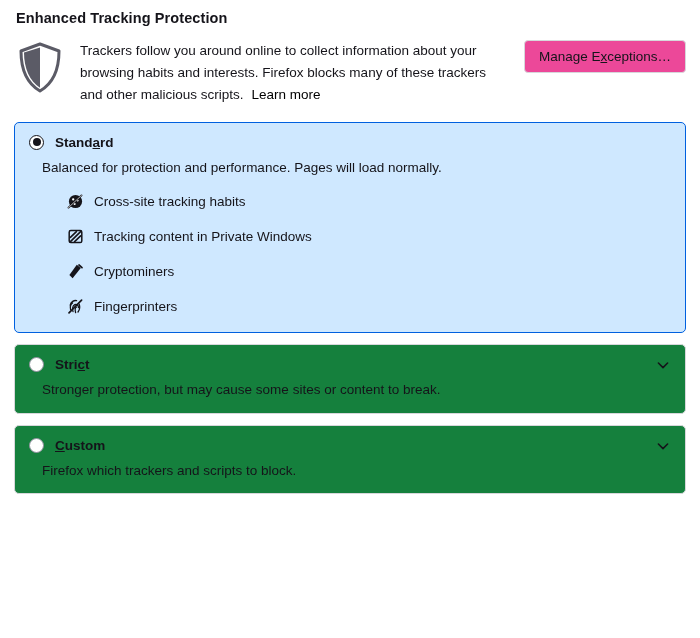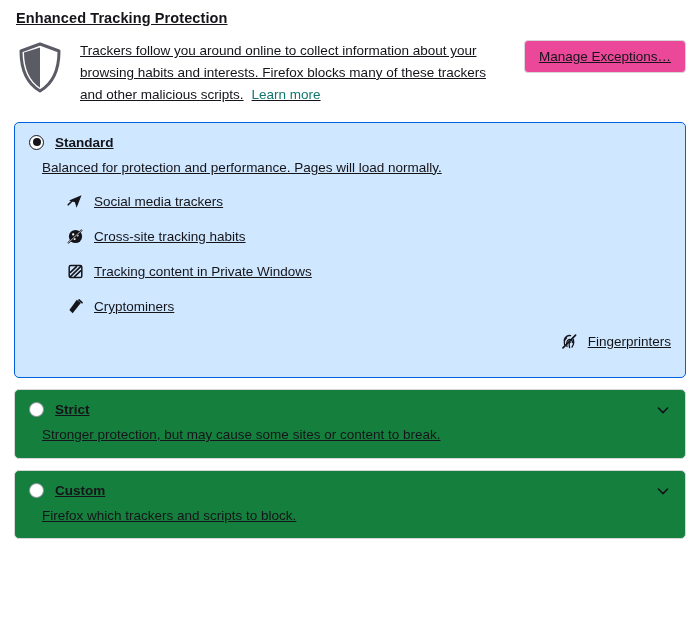--- a/index.html
+++ b/index.html
@@ -14,21 +14,20 @@
     font-size: 14px;
     color: #15141a;
     overflow: hidden;
   }
   .page {
     position: relative;
     width: 700px;
     height: 578px;
     box-sizing: border-box;
     padding: 10px 14px 0 14px;
-    text-decoration: underline;
   }
   .section-title {
     font-size: 14.5px;
     font-weight: bold;
     color: #15141a;
     margin: 0 0 12px 2px;
     letter-spacing: 0.1px;
   }
   .intro-row {
     display: flex;
@@ -45,21 +44,21 @@
   }
   .intro-text {
     flex: 1 1 auto;
     max-width: 420px;
     line-height: 1.62;
     font-size: 13.5px;
     color: #15141a;
     padding-top: 2px;
   }
   .intro-text .learn-more {
-    color: #0f766e;
+    color: #000000;
     text-decoration: none;
     margin-left: 8px;
     cursor: pointer;
   }
   .manage-btn {
     flex: 0 0 auto;
     margin-left: auto;
     margin-top: 2px;
     background: #ec4899;
     border: 1px solid #d7d7db;
@@ -148,22 +147,21 @@
   }
   .tracker-item {
     display: flex;
     align-items: center;
     gap: 10px;
     margin-bottom: 18px;
     font-size: 13.5px;
     color: #15141a;
   }
   .tracker-item:last-child {
-    margin-bottom: 14px;
-    justify-content: flex-end;
+    margin-bottom: 4px;
   }
   .tracker-icon {
     flex: 0 0 auto;
     width: 17px;
     height: 17px;
     display: flex;
     align-items: center;
     justify-content: center;
   }
 </style>
@@ -193,29 +191,20 @@
 
   <div class="option selected">
     <div class="opt-head">
       <span class="radio checked"></span>
       <span class="opt-label"><span>Stand</span><span class="akey">a</span><span>rd</span></span>
     </div>
     <div class="opt-desc">Balanced for protection and performance. Pages will load normally.</div>
 
     <div class="tracker-list">
 
-      <div class="tracker-item">
-        <span class="tracker-icon">
-          <svg width="17" height="17" viewBox="0 0 17 17" xmlns="http://www.w3.org/2000/svg">
-            <path d="M2 7.5 L14.5 2.2 L9.6 14.8 L7.9 9.3 Z" fill="#15141a"></path>
-            <path d="M1.2 11.8 L6.4 6.7" stroke="#15141a" stroke-width="1.6" stroke-linecap="round"></path>
-          </svg>
-        </span>
-        <span>Social media trackers</span>
-      </div>
 
       <div class="tracker-item">
         <span class="tracker-icon">
           <svg width="17" height="17" viewBox="0 0 17 17" xmlns="http://www.w3.org/2000/svg">
             <circle cx="8.5" cy="8.5" r="6.6" fill="#15141a"></circle>
             <circle cx="6.2" cy="6.4" r="1.15" fill="#ffffff"></circle>
             <circle cx="10.6" cy="7.4" r="1.0" fill="#ffffff"></circle>
             <circle cx="7.6" cy="11.0" r="1.1" fill="#ffffff"></circle>
             <path d="M1.5 14.6 L14.5 2.4" stroke="#15141a" stroke-width="1.9" stroke-linecap="round"></path>
             <path d="M1.5 14.6 L14.5 2.4" stroke="#ffffff" stroke-width="0.7" stroke-linecap="round"></path>

